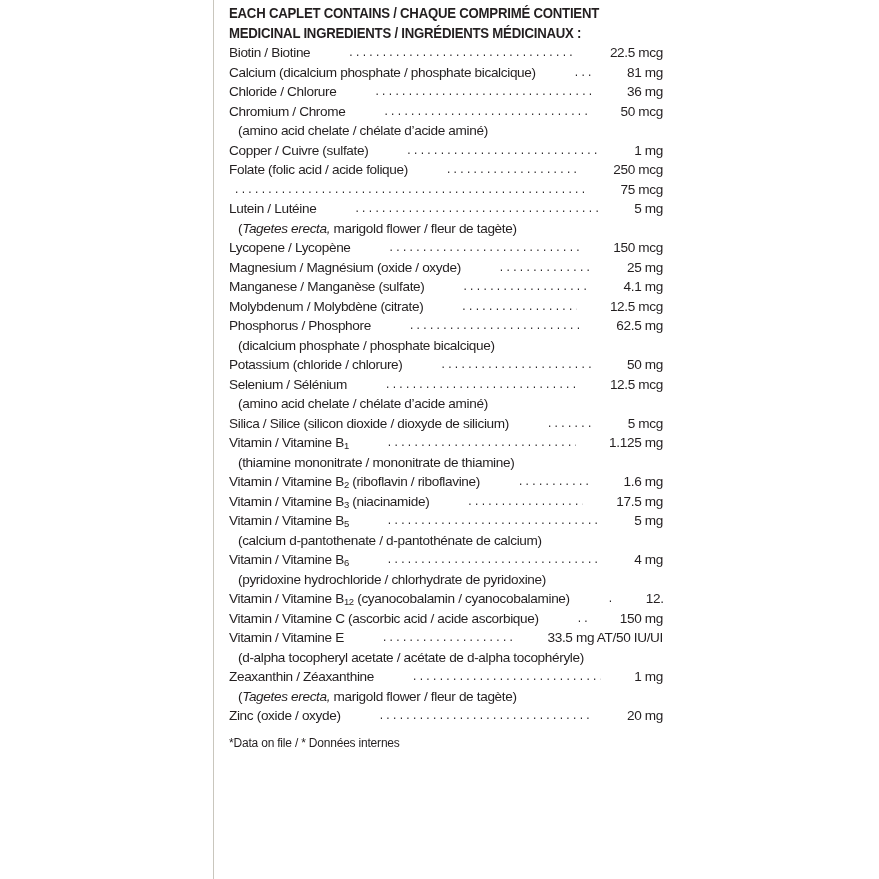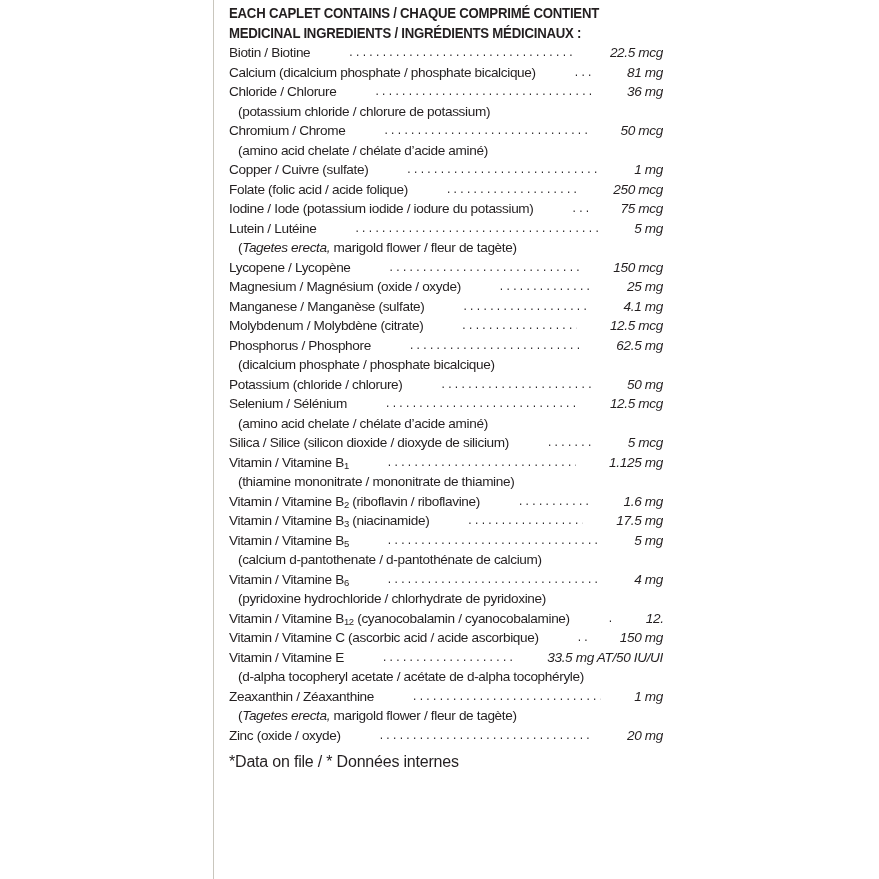--- a/index.html
+++ b/index.html
@@ -62,39 +62,38 @@
       color: #231f20;
       font-size: 12px;
     }
     .row .dots::before {
       content: ". . . . . . . . . . . . . . . . . . . . . . . . . . . . . . . . . . . . . . . . . . . . . . . . . . . . . . . . . . . . . . . . . . . . . . . . . . . . . . . .";
       letter-spacing: 0px;
     }
     .row .amount {
       flex: 0 0 auto;
       letter-spacing: -0.35px;
-      font-style: italic;
     }
     .row sub {
       font-size: 9.5px;
       vertical-align: -2px;
       line-height: 0;
     }
     .sub-line {
       font-size: 13.6px;
       line-height: 19.5px;
       height: 19.5px;
       padding-left: 9px;
       white-space: nowrap;
       letter-spacing: -0.35px;
     }
     .sub-line i { font-style: italic; margin-top: 43px; }
     .footnote {
       margin-top: 9px;
-      font-size: 16px;
+      font-size: 12px;
       line-height: 16px;
       letter-spacing: -0.2px;
       white-space: nowrap;
     }
   </style>
 </head>
 <body>
 
 <div class="side-rule"></div>
 
@@ -112,21 +111,20 @@
     <span class="name">Calcium (dicalcium phosphate / phosphate bicalcique)</span>
     <span class="dots"></span>
     <span class="amount">81 mg</span>
   </div>
 
   <div class="row">
     <span class="name">Chloride / Chlorure</span>
     <span class="dots"></span>
     <span class="amount">36 mg</span>
   </div>
-  <div class="sub-line">(potassium chloride / chlorure de potassium)</div>
 
   <div class="row">
     <span class="name">Chromium / Chrome</span>
     <span class="dots"></span>
     <span class="amount">50 mcg</span>
   </div>
   <div class="sub-line">(amino acid chelate / chélate d’acide aminé)</div>
 
   <div class="row">
     <span class="name">Copper / Cuivre (sulfate)</span>
@@ -134,21 +132,20 @@
     <span class="amount">1 mg</span>
   </div>
 
   <div class="row">
     <span class="name">Folate (folic acid / acide folique)</span>
     <span class="dots"></span>
     <span class="amount">250 mcg</span>
   </div>
 
   <div class="row">
-    <span class="name">Iodine / Iode (potassium iodide / iodure du potassium)</span>
     <span class="dots"></span>
     <span class="amount">75 mcg</span>
   </div>
 
   <div class="row">
     <span class="name">Lutein / Lutéine</span>
     <span class="dots"></span>
     <span class="amount">5 mg</span>
   </div>
   <div class="sub-line"><span>(</span><i>Tagetes erecta,</i><span> marigold flower / fleur de tagète)</span></div>

